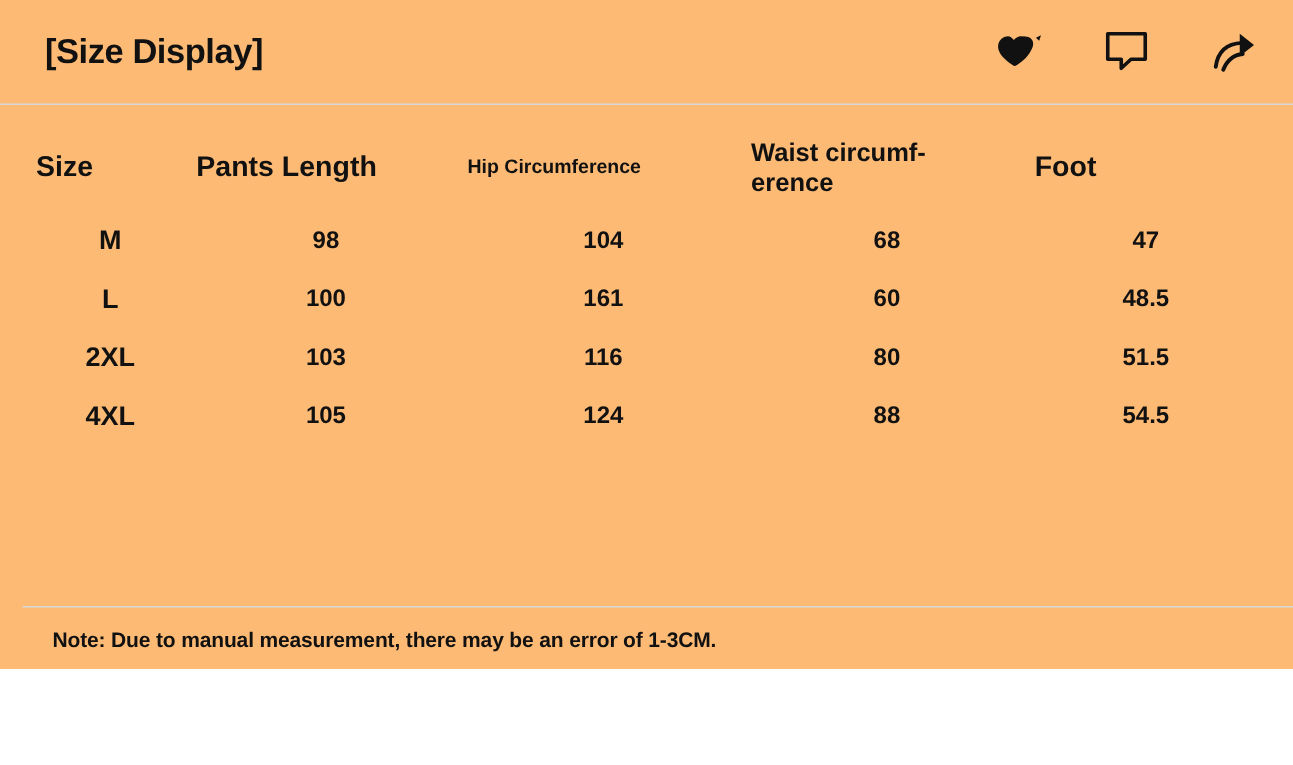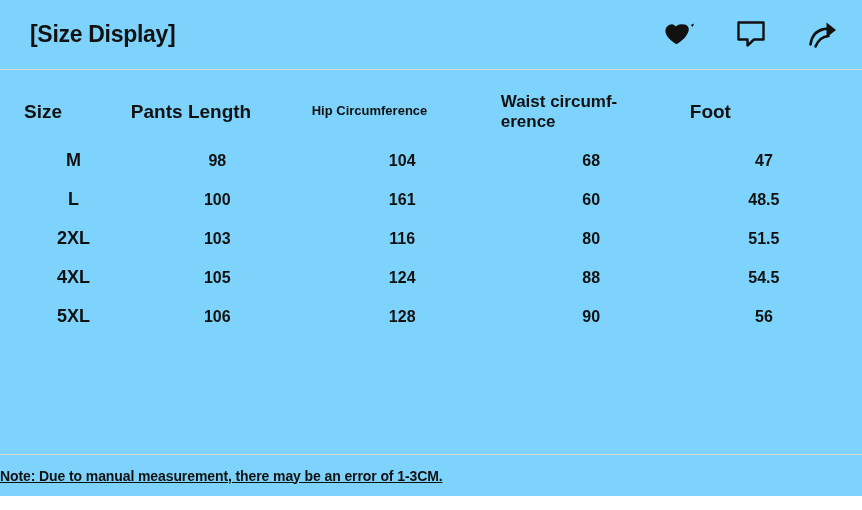--- a/index.html
+++ b/index.html
@@ -11,22 +11,22 @@
     width: 862px;
     height: 510px;
     font-family: "Liberation Sans", sans-serif;
     color: #111111;
     overflow: hidden;
   }
 
   .page {
     position: relative;
     width: 862px;
-    height: 496px;
-    background: #7dd3fc;
+    height: 446px;
+    background: #fdba74;
     box-sizing: border-box;
   }
 
   
   .header {
     position: relative;
     height: 70px;
     border-bottom: 1px solid #d8d8d8;
     display: flex;
     align-items: center;
@@ -102,29 +102,29 @@
   }
   col.c1 { width: 13%; }
   col.c2 { width: 22%; }
   col.c3 { width: 23%; }
   col.c4 { width: 23%; }
   col.c5 { width: 19%; }
 
   
   .note {
     position: absolute;
-    left: 0;
+    left: 15px;
     right: 0;
     bottom: 0;
     height: 42px;
     border-top: 1px solid #d8d8d8;
     display: flex;
     align-items: center;
-    box-sizing: border-box;
-    text-decoration: underline;
+    padding-left: 20px;
+    box-sizing: border-box;
   }
   .note-text {
     font-size: 14px;
     font-weight: 700;
     color: #111;
     letter-spacing: -0.1px;
   }
 </style>
 </head>
 <body>
@@ -202,27 +202,20 @@
           <td>80</td>
           <td>51.5</td>
         </tr>
         <tr>
           <td class="sz">4XL</td>
           <td>105</td>
           <td>124</td>
           <td>88</td>
           <td>54.5</td>
         </tr>
-        <tr>
-          <td class="sz">5XL</td>
-          <td>106</td>
-          <td>128</td>
-          <td>90</td>
-          <td>56</td>
-        </tr>
       </tbody>
     </table>
   </div>
 
   <div class="note">
     <span class="note-text">Note: Due to manual measurement, there may be an error of 1-3CM.</span>
   </div>
 
 </div>
 

